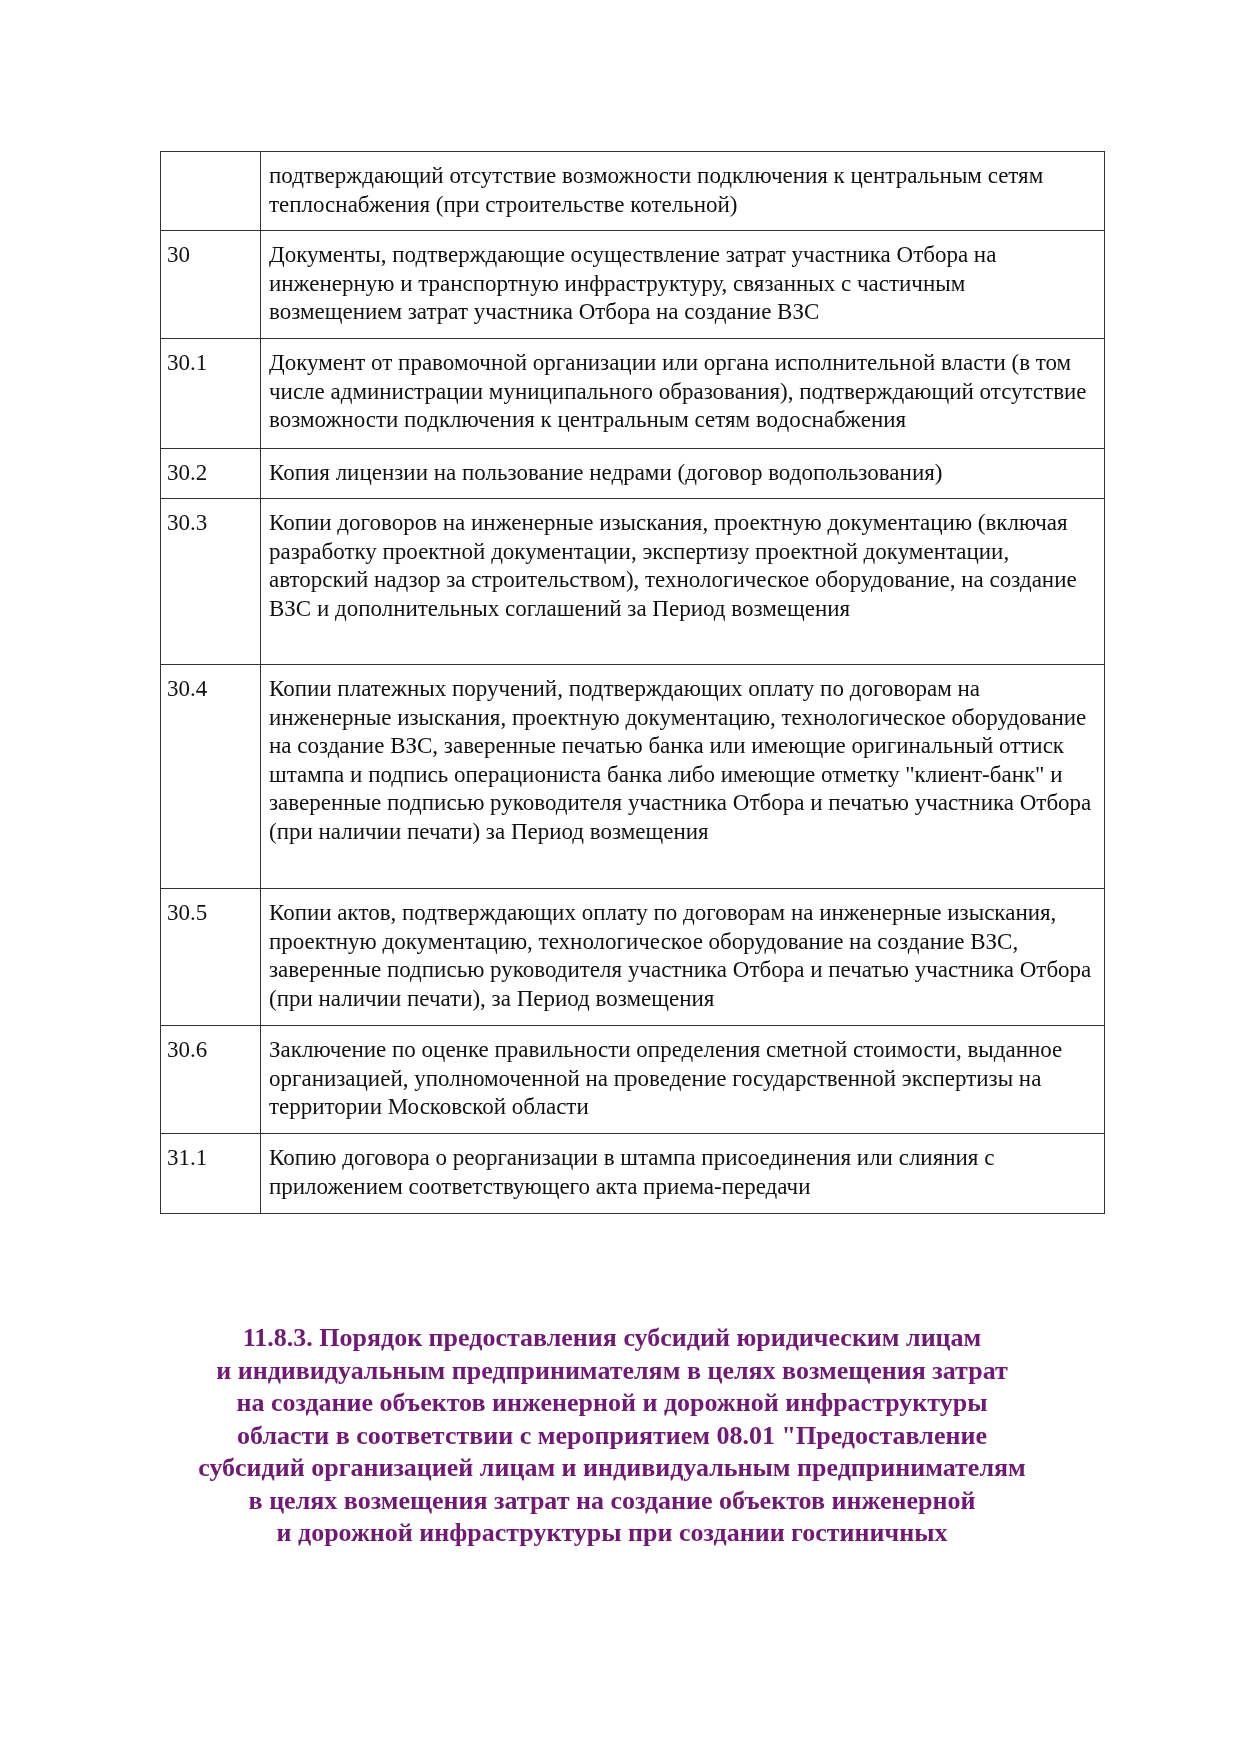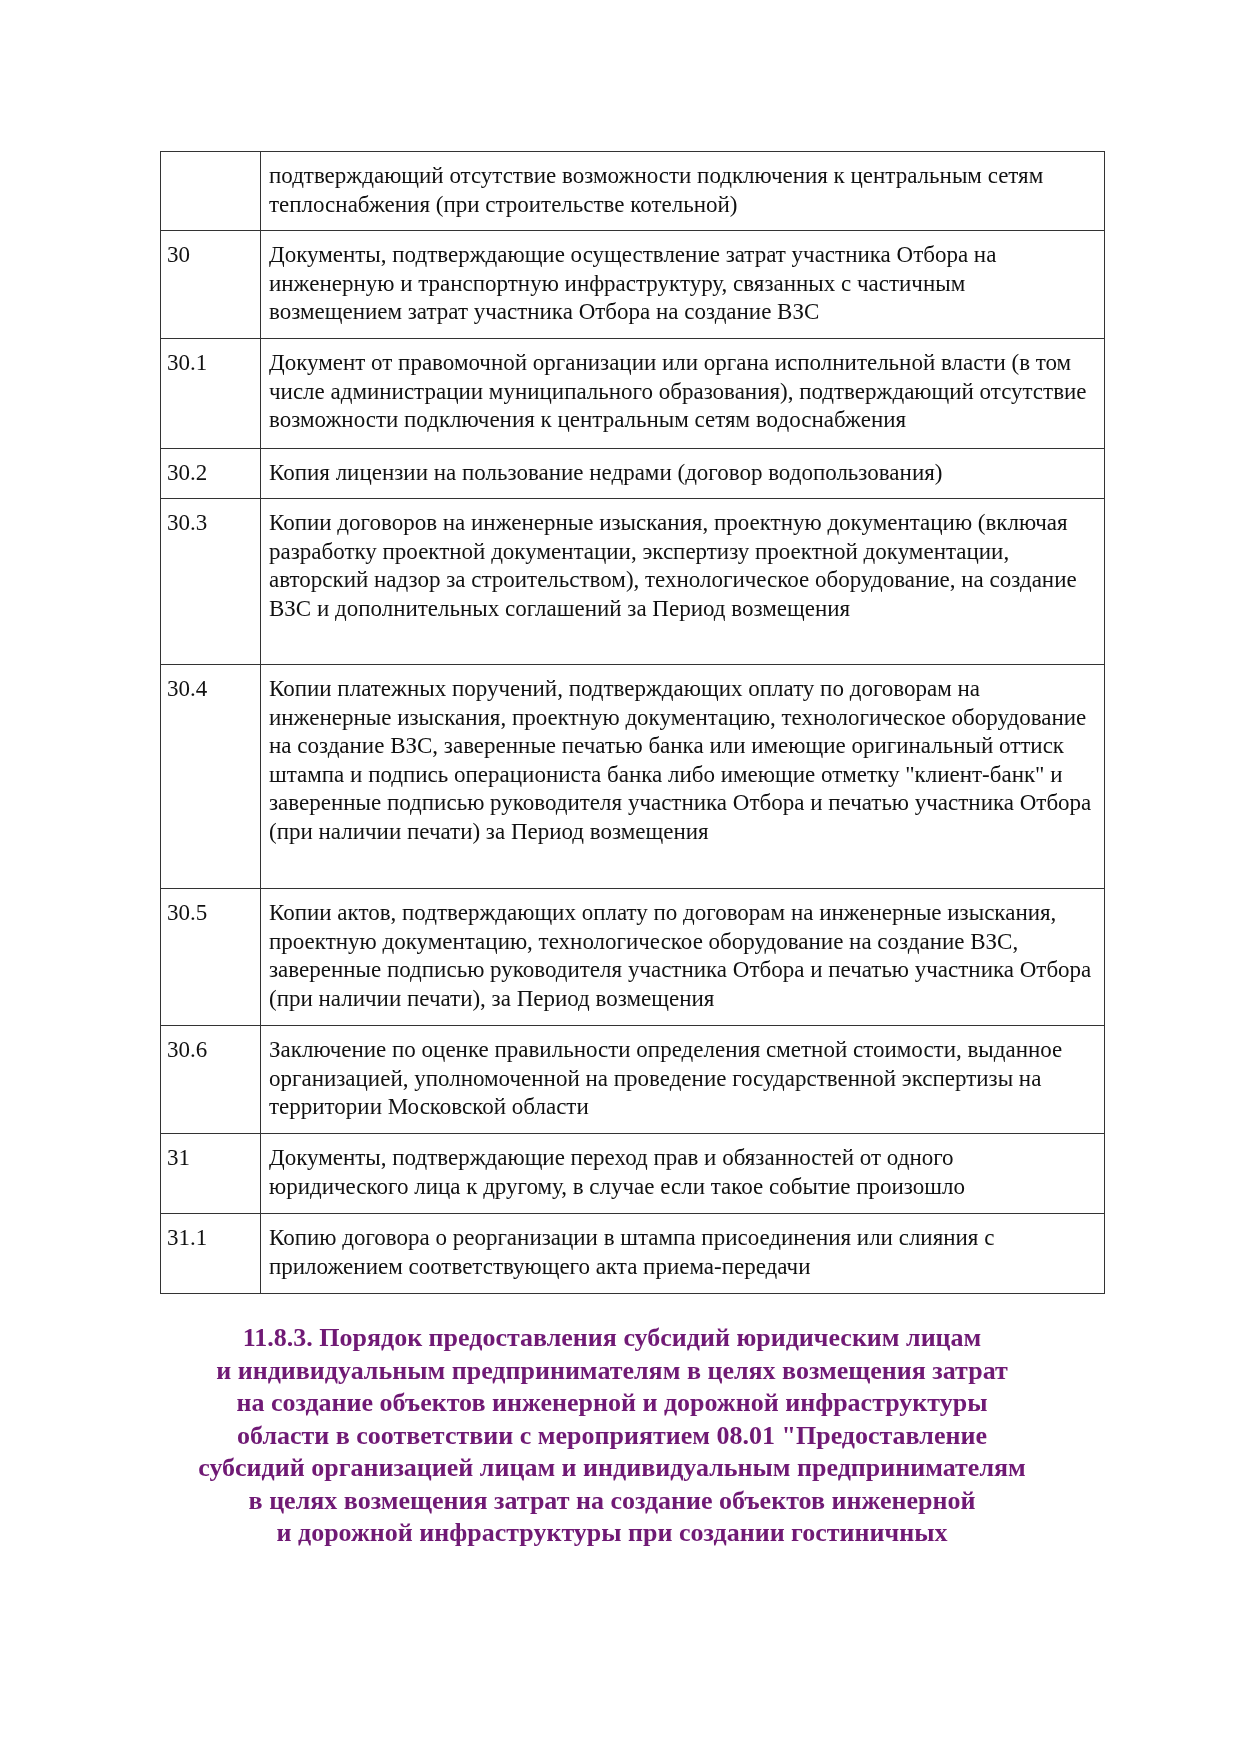--- a/index.html
+++ b/index.html
@@ -88,24 +88,20 @@
     </tr>
     <tr style="height:137px">
       <td class="num">30.5</td>
       <td class="text">Копии актов, подтверждающих оплату по договорам на инженерные изыскания, проектную документацию, технологическое оборудование на создание ВЗС, заверенные подписью руководителя участника Отбора и печатью участника Отбора (при наличии печати), за Период возмещения</td>
     </tr>
     <tr style="height:108px">
       <td class="num">30.6</td>
       <td class="text">Заключение по оценке правильности определения сметной стоимости, выданное организацией, уполномоченной на проведение государственной экспертизы на территории Московской области</td>
     </tr>
     <tr style="height:80px">
-      <td class="num">31</td>
-      <td class="text">Документы, подтверждающие переход прав и обязанностей от одного юридического лица к другому, в случае если такое событие произошло</td>
-    </tr>
-    <tr style="height:80px">
       <td class="num">31.1</td>
       <td class="text">Копию договора о реорганизации в штампа присоединения или слияния с приложением соответствующего акта приема-передачи</td>
     </tr>
   </tbody>
 </table>
 
 <div class="heading">
   <span class="heading-line">11.8.3. Порядок предоставления субсидий юридическим лицам</span>
   <span class="heading-line">и индивидуальным предпринимателям в целях возмещения затрат</span>
   <span class="heading-line">на создание объектов инженерной и дорожной инфраструктуры</span>

